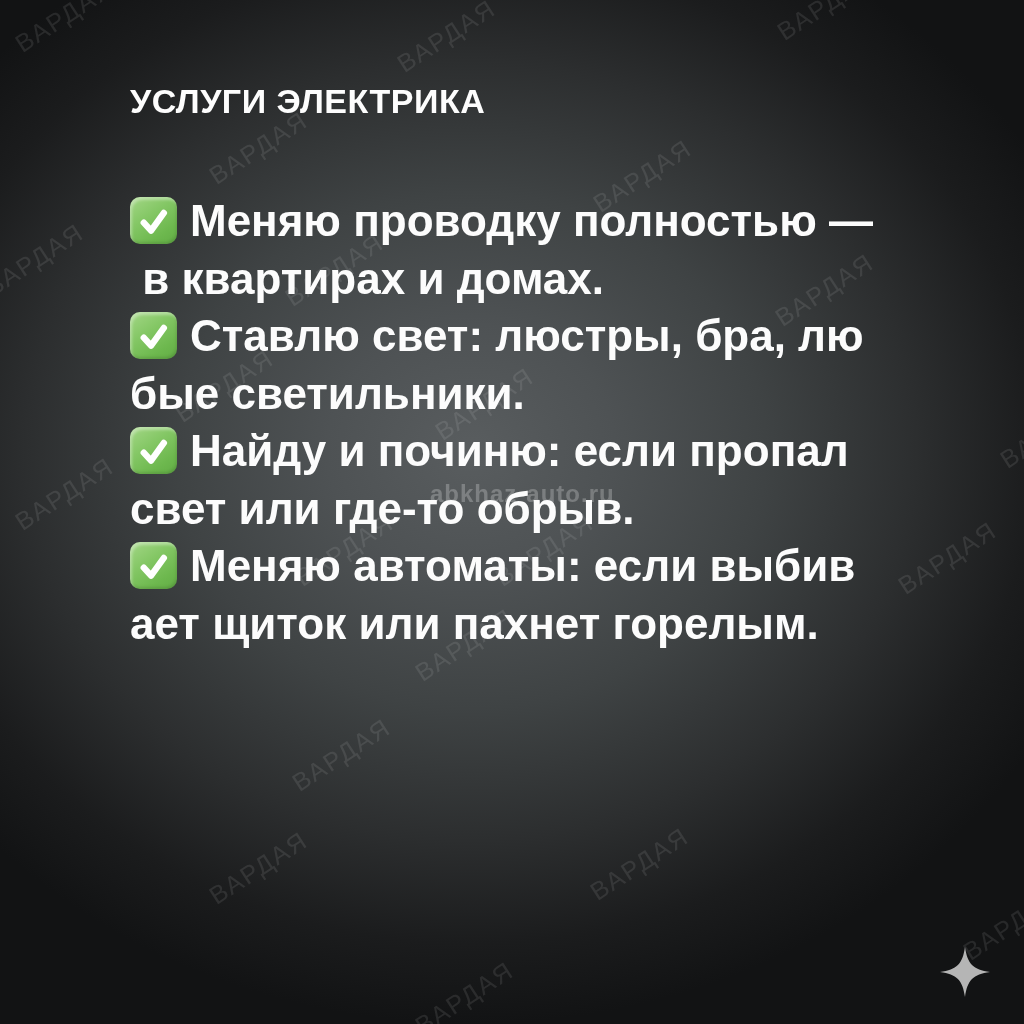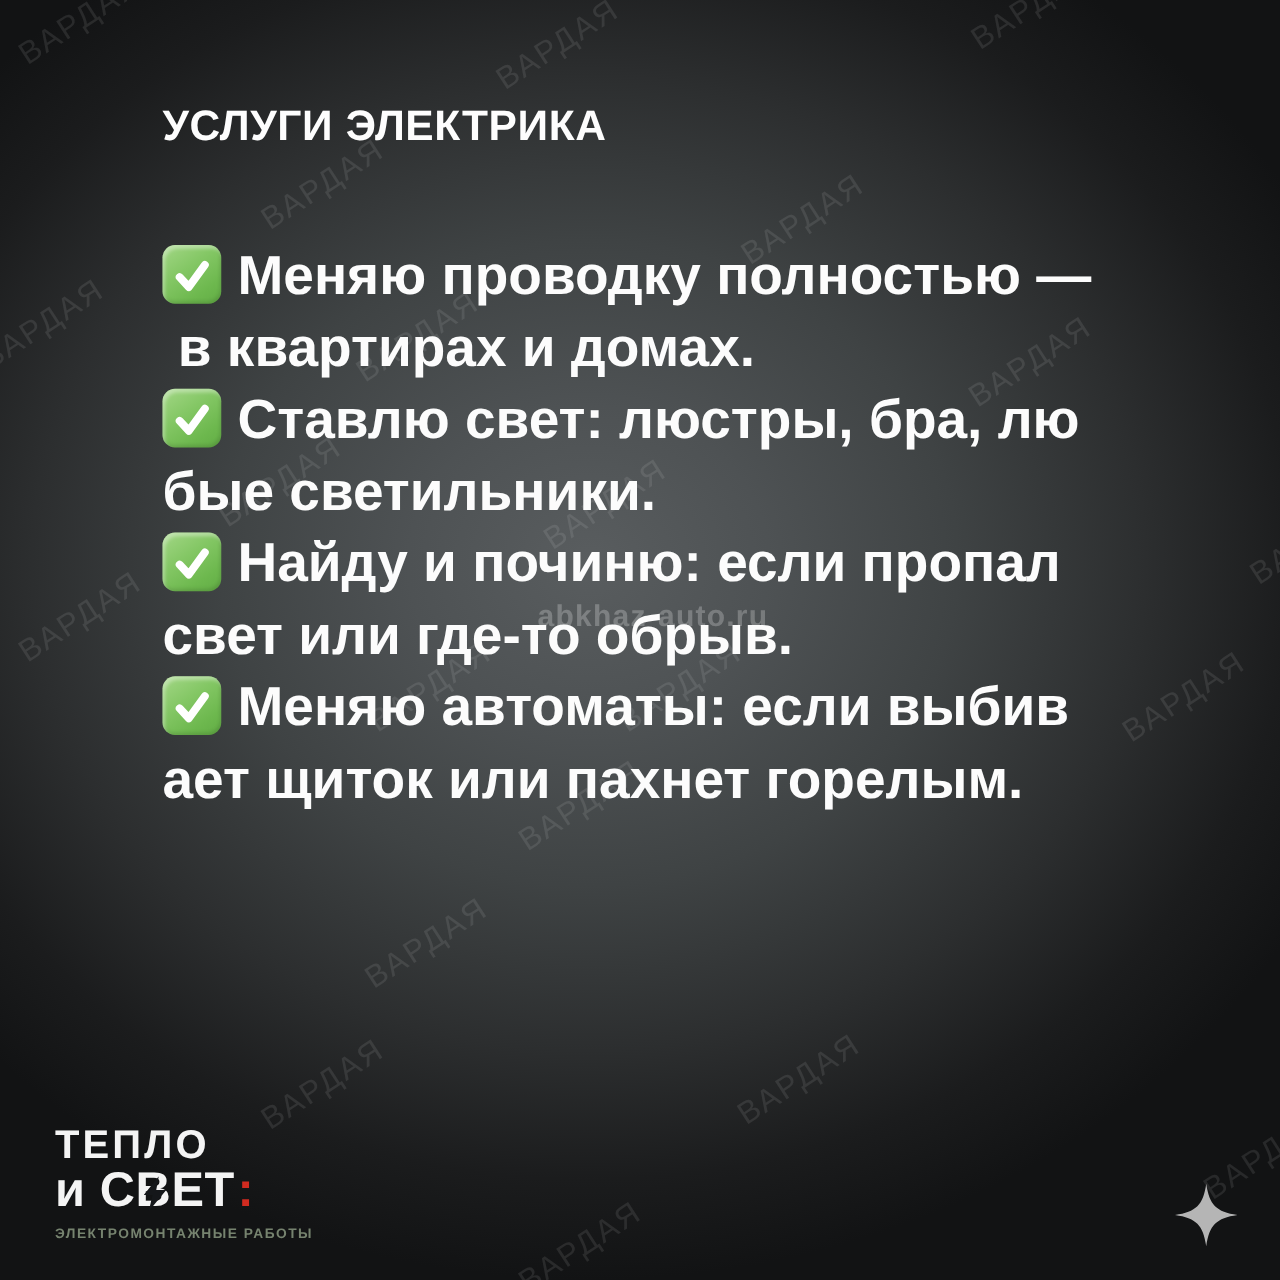--- a/index.html
+++ b/index.html
@@ -128,35 +128,20 @@
       <div class="item"><span class="check"><svg width="39" height="39" viewBox="0 0 32 32">
             <path d="M8 17 L14 23.5 L24.5 9" fill="none" stroke="#ffffff" stroke-width="5.2" stroke-linecap="round" stroke-linejoin="round"></path>
           </svg></span><span>Найду и починю: если пропал
 свет или где-то обрыв.</span></div>
       <div class="item"><span class="check"><svg width="39" height="39" viewBox="0 0 32 32">
             <path d="M8 17 L14 23.5 L24.5 9" fill="none" stroke="#ffffff" stroke-width="5.2" stroke-linecap="round" stroke-linejoin="round"></path>
           </svg></span><span>Меняю автоматы: если выбив
 ает щиток или пахнет горелым.</span></div>
     </div>
 
-  <div class="logo">
-    <div class="logo-line1">ТЕПЛО</div>
-    <div class="logo-line2">
-      <span>и С</span>
-      <span class="bolt-letter">
-        <span>В</span>
-        <svg width="22" height="28" viewBox="0 0 22 28">
-          <polygon points="14,0 2,15 9,15 6,28 20,11 12,11" fill="#15171a"></polygon>
-        </svg>
-      </span>
-      <span>ЕТ</span>
-      <span class="logo-colon" id="logo-colon" style="color: rgb(209, 43, 32);">:</span>
-    </div>
-    <div class="logo-sub" id="logo-sub" style="color: rgb(118, 131, 111);">ЭЛЕКТРОМОНТАЖНЫЕ РАБОТЫ</div>
-  </div>
 
   <div class="sparkle">
     <svg width="50" height="52" viewBox="0 0 100 100" id="sparkle-svg">
       <path d="M50 0 C55 34 66 45 100 50 C66 55 55 66 50 100 C45 66 34 55 0 50 C34 45 45 34 50 0 Z" fill="#b5b5b5"></path>
     </svg>
   </div>
 
 </div>
 
 </body></html>

